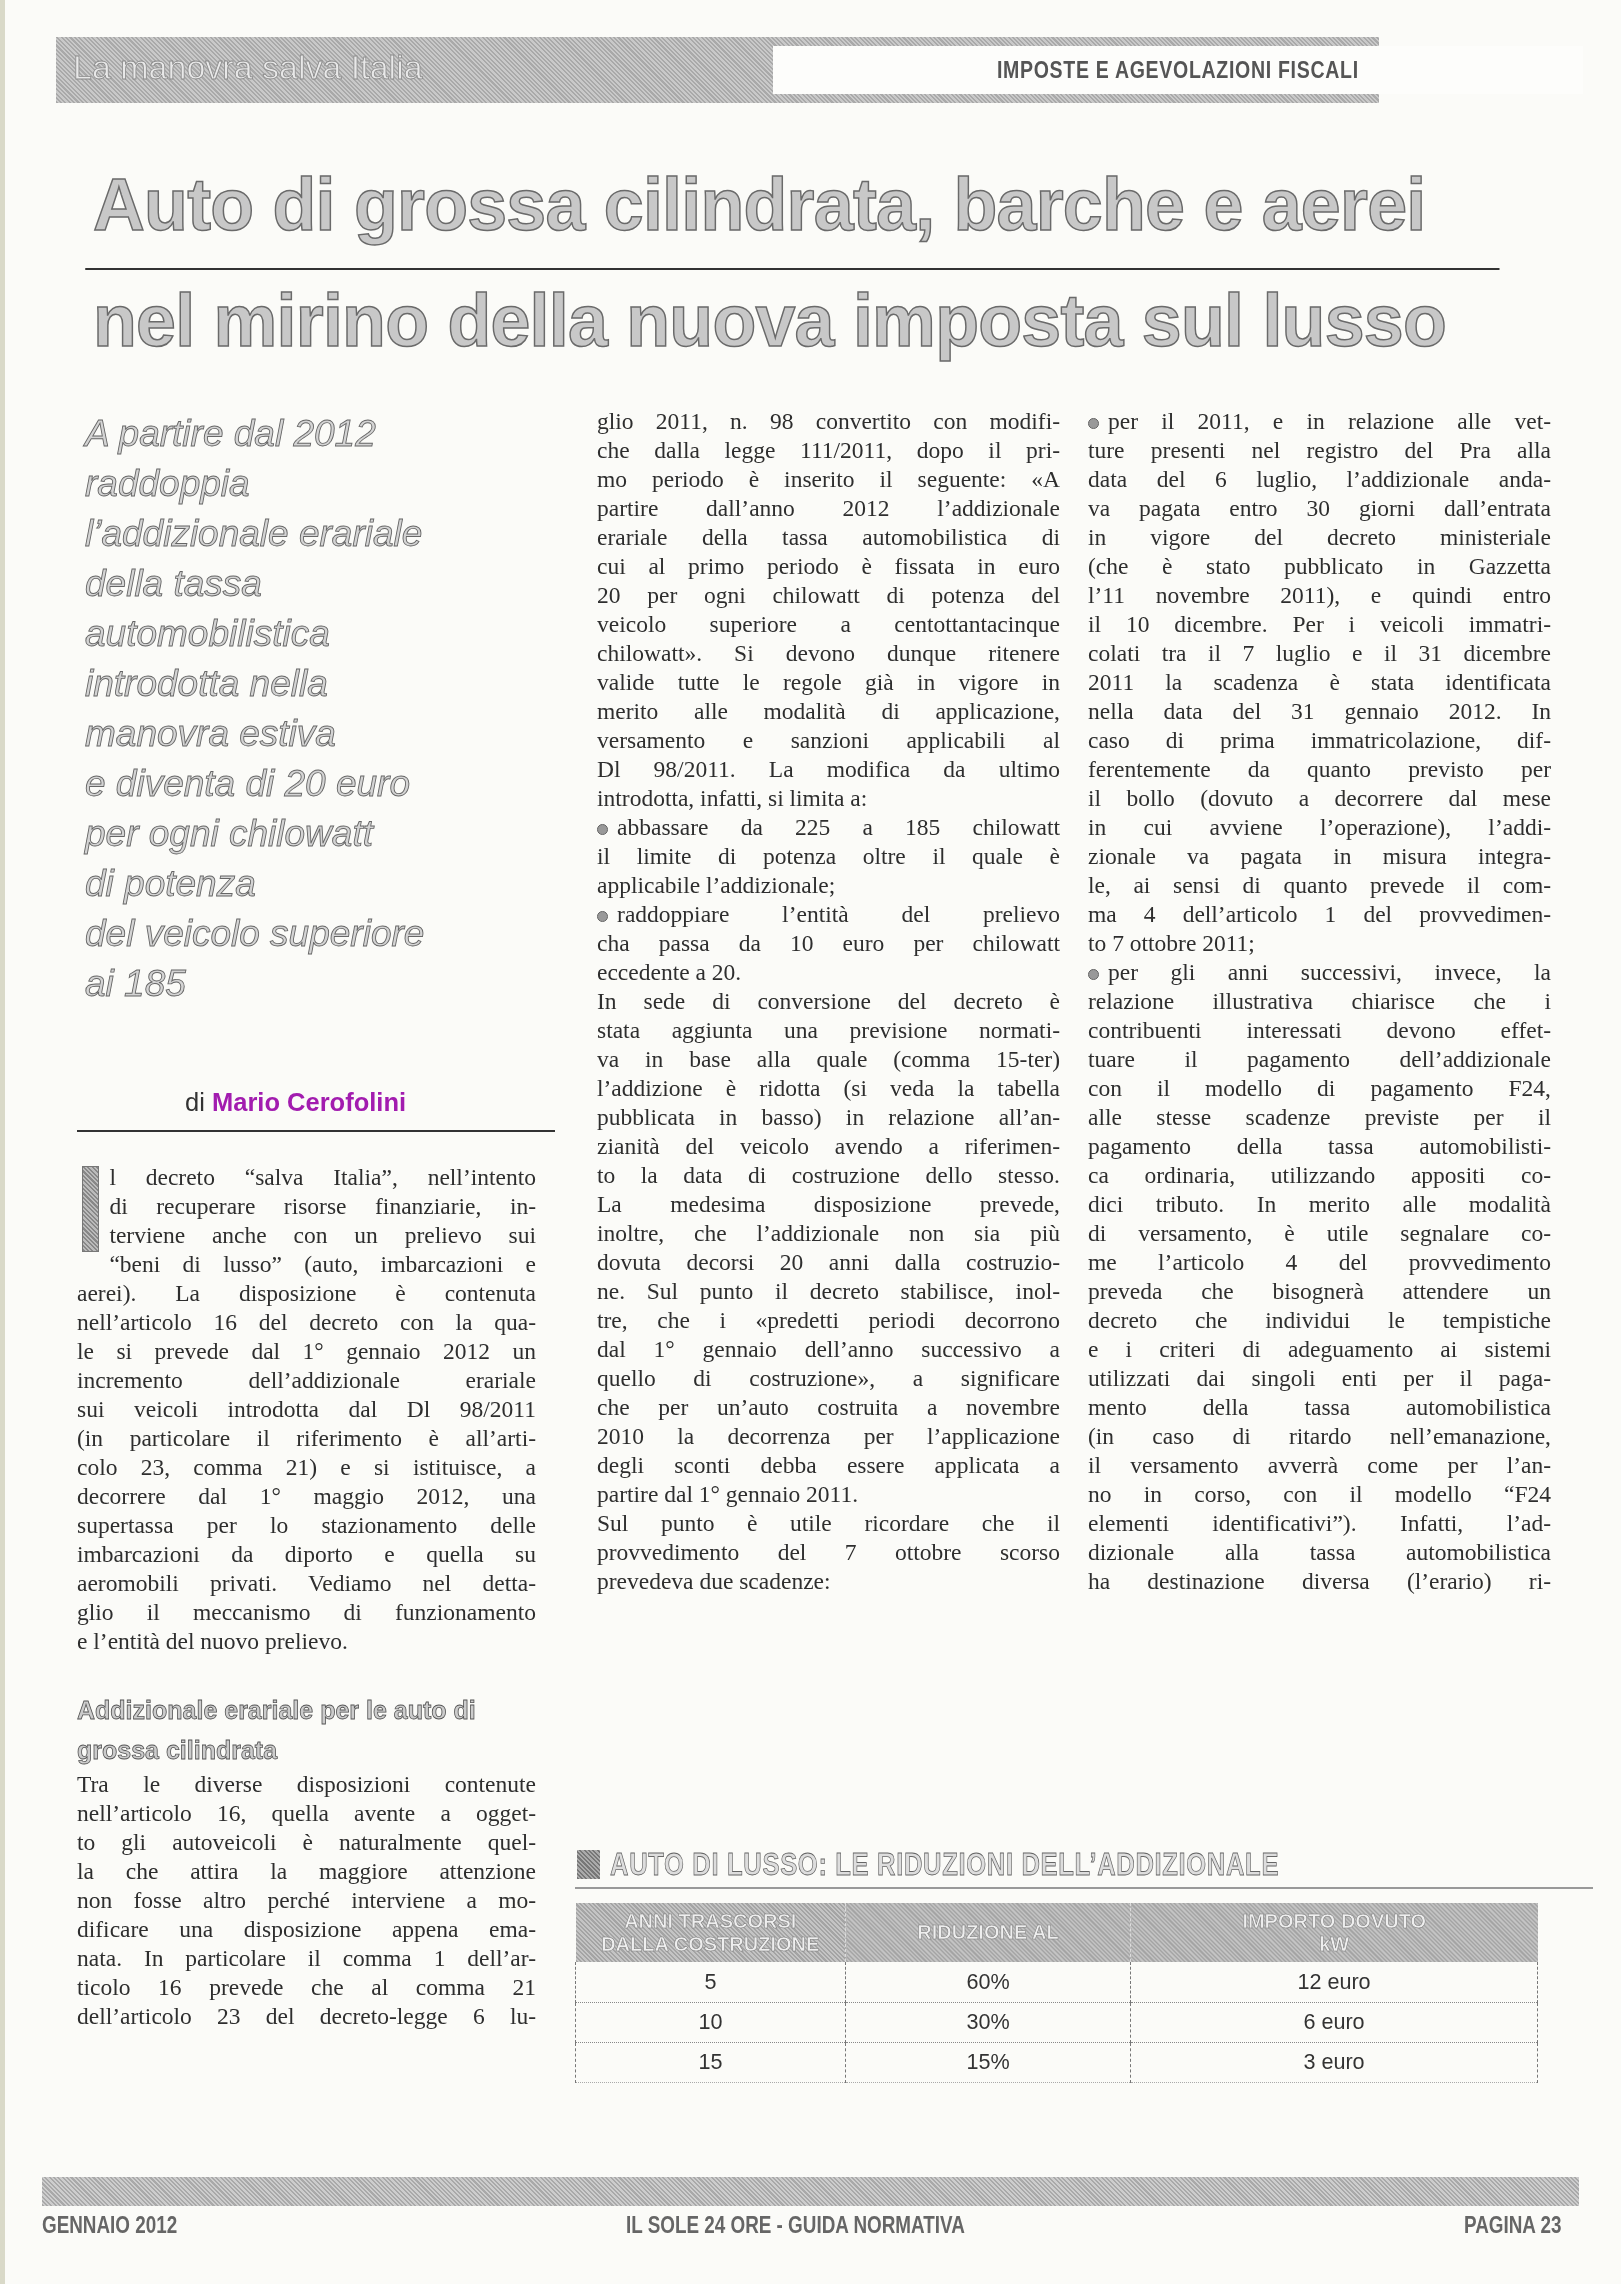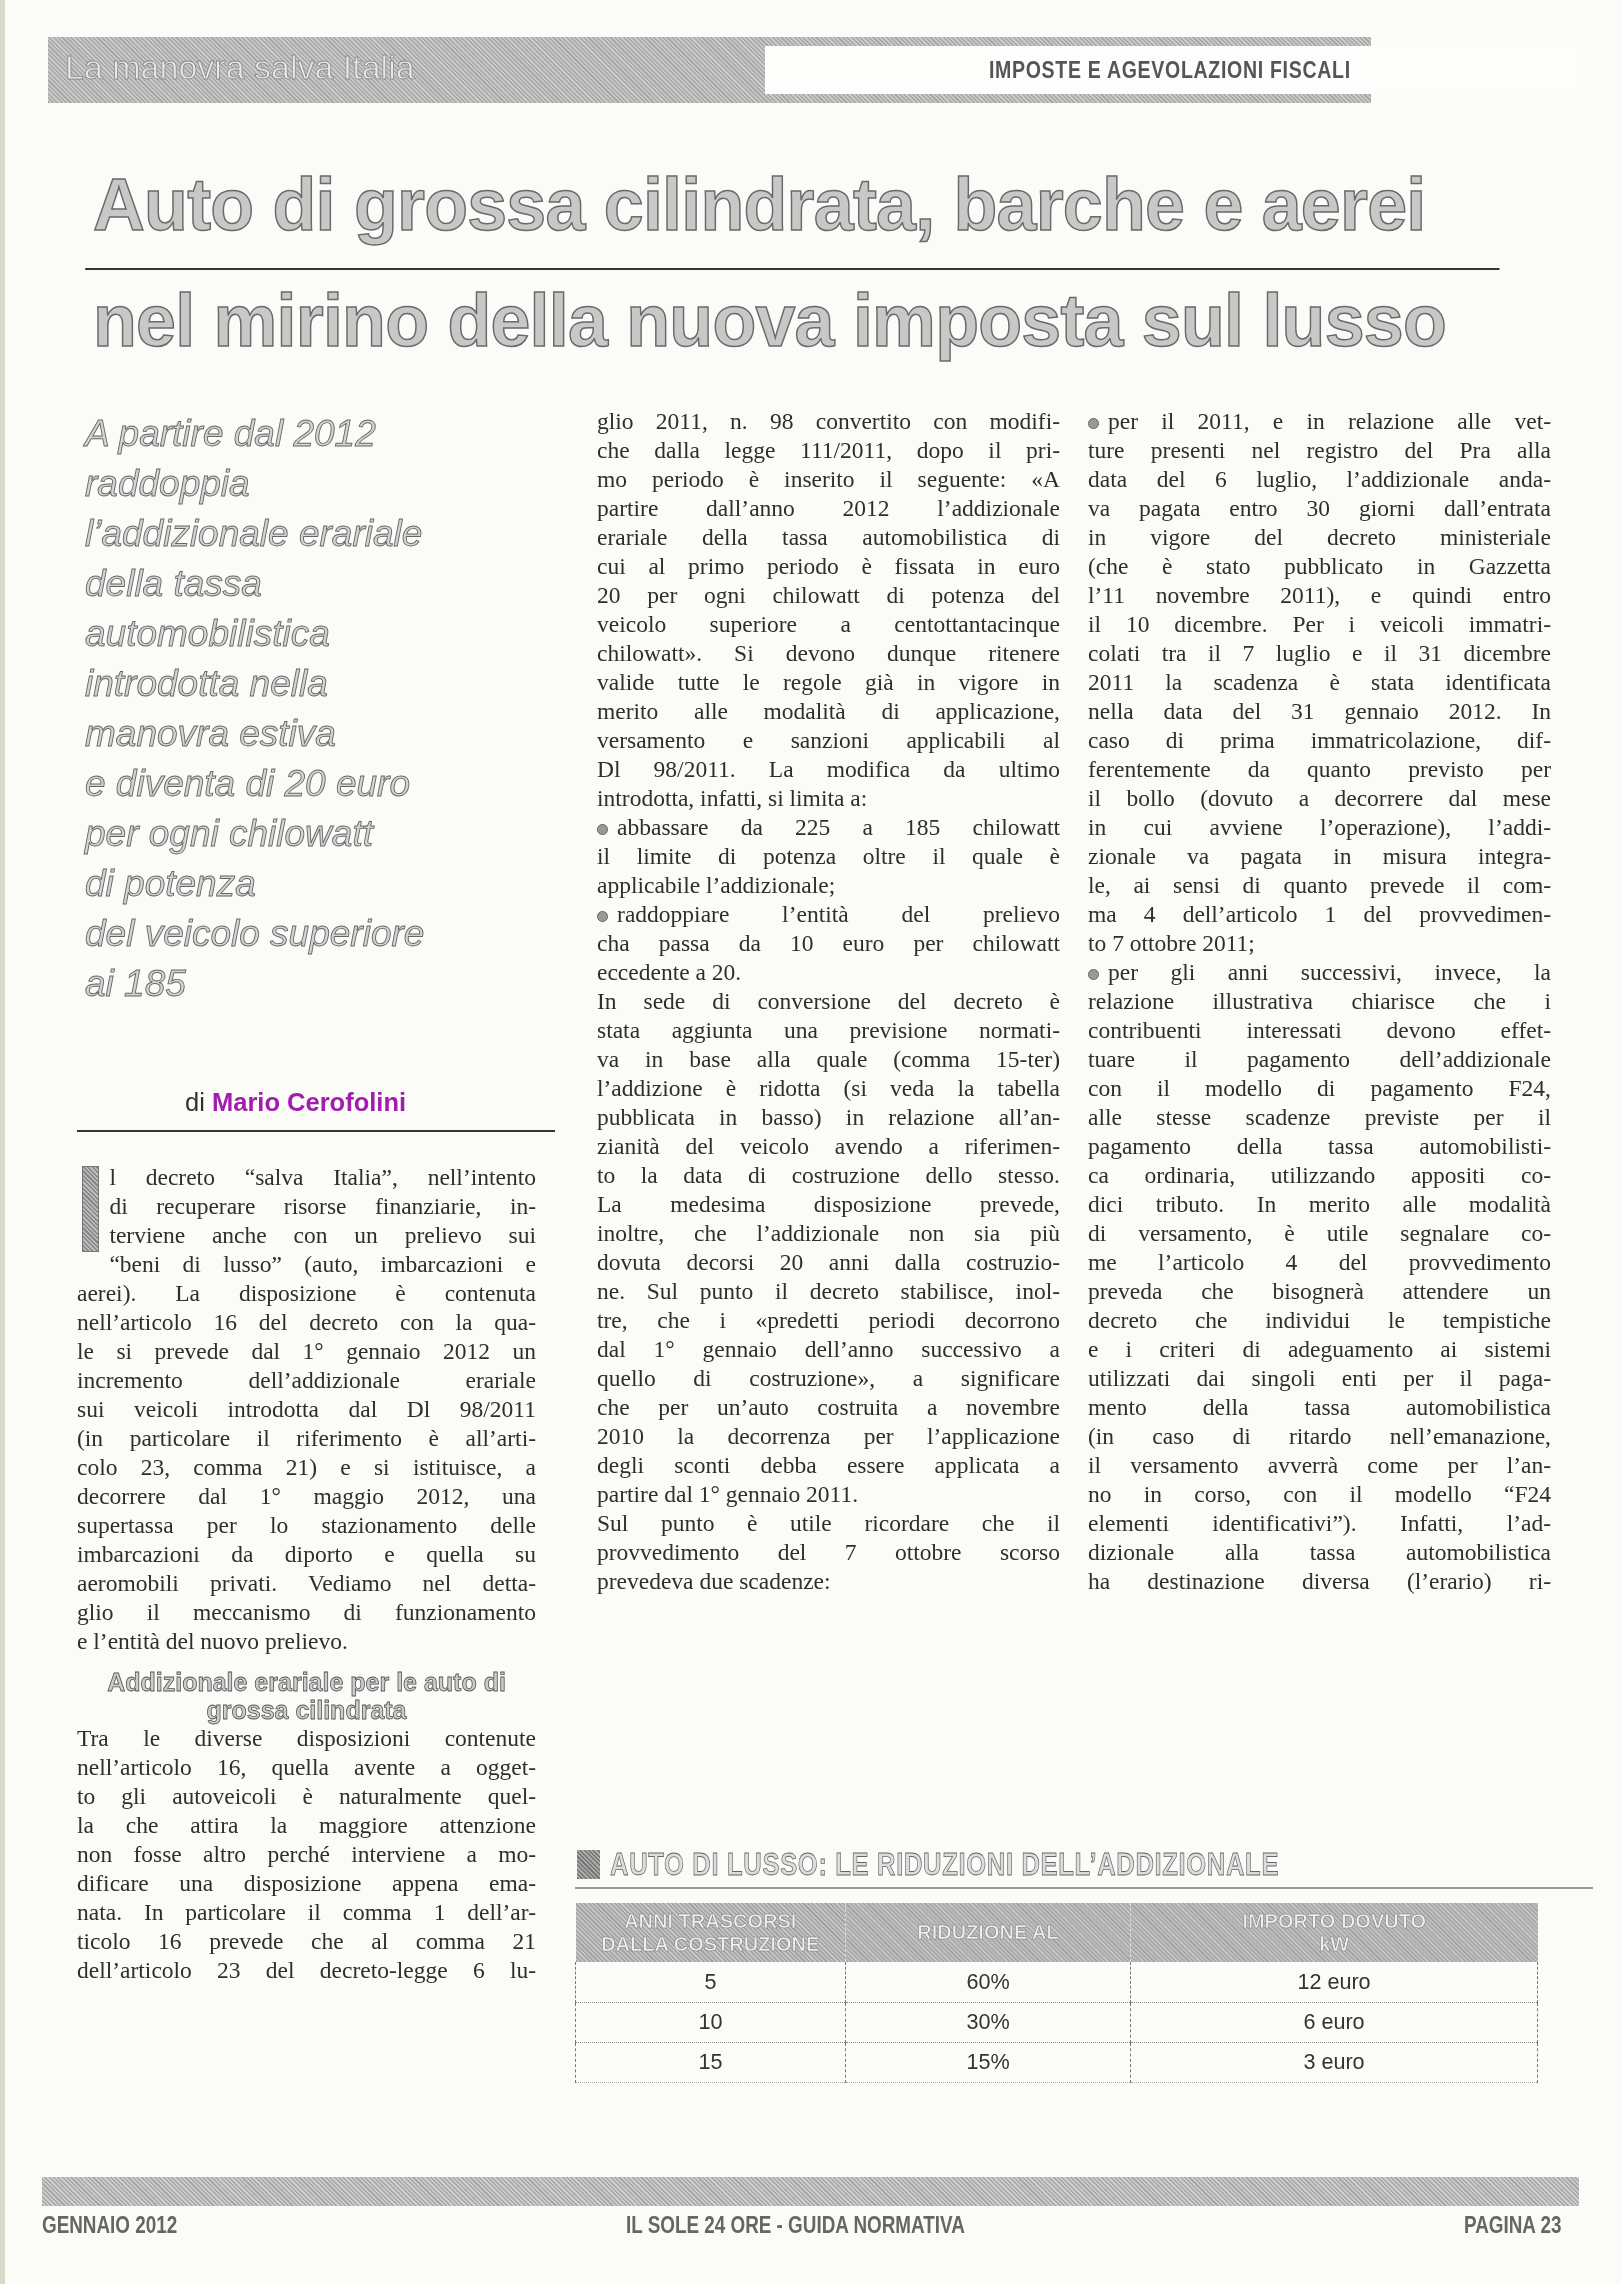--- a/index.html
+++ b/index.html
@@ -2,21 +2,21 @@
 <html style="font-size:12.3px"><head>
   <meta charset="utf-8">
   <style>
     * { box-sizing: border-box; margin: 0; padding: 0; }
     html, body { width: 1621px; height: 2284px; background: #fbfbf8; overflow: hidden; }
     body { position: relative; font-family: "Liberation Serif", serif; color: #2a2a2a; }
 
     .page-border { position: absolute; left: 0; top: 0; width: 4.6px; height: 2284px; background: #d9d9c8; }
 
     
-    .header-bar { position: absolute; left: 48px; top: 37px; width: 1323px; height: 66px;
+    .header-bar { position: absolute; left: 56px; top: 37px; width: 1323px; height: 66px;
       background: repeating-linear-gradient(45deg, #a9a9a9 0 1.5px, #c9c9c9 1.5px 3.1px); }
     .header-left { position: absolute; left: 17px; top: 10.8px; font-family: "Liberation Sans", sans-serif;
       font-size: 34px; color: #e8e8e8; -webkit-text-stroke: 0.8px #8a8a8a; letter-spacing: 0px; }
     .header-right { position: absolute; left: 717px; top: 9.3px; width: 810px; height: 48px; background: #fdfdfb;
       display: flex; align-items: center; justify-content: center; }
     .header-right span { font-family: "Liberation Sans", sans-serif; font-size: 23px; font-weight: bold;
       color: #555; letter-spacing: 0.8px; transform: scaleX(0.85); }
 
     
     .title { position: absolute; left: 93px; top: 162px; width: 1450px; font-family: "Liberation Sans", sans-serif;
@@ -38,22 +38,22 @@
 
     
     .col { position: absolute; font-size: 23.5px; line-height: 29px; text-align: justify; color: #2e2e2e; }
     .col-left { left: 77px; top: 1163px; width: 459px; }
     .col-mid { left: 582px; top: 407px; width: 463px; margin-left: 15px; }
     .col-right { left: 1088px; top: 407px; width: 463px; }
 
     .dropcap { float: left; width: 17px; height: 86px; margin: 3.1px 10.8px 0 4.6px;
       background: repeating-linear-gradient(45deg, #888 0 1.5px, #bbb 1.5px 3.1px); border: 0.8px solid #777; }
 
-    .subhead { font-family: "Liberation Sans", sans-serif; font-weight: bold; font-size: 25px; line-height: 28px;
-      color: #ccc; -webkit-text-stroke: 0.8px #555; margin-top: 12px; text-align: center; }
+    .subhead { font-family: "Liberation Sans", sans-serif; font-weight: bold; font-size: 25px; line-height: 40px;
+      color: #ccc; -webkit-text-stroke: 0.8px #555; margin-top: 34px; text-align: left; }
 
     .bullet { display: inline-block; width: 10.8px; height: 10.8px; border-radius: 50%; background: #999;
       border: 0.8px solid #666; margin-right: 9.3px; vertical-align: middle; }
 
     .line { display: block; white-space: nowrap; text-align-last: justify; }
     .line.last { text-align-last: left; }
 
     
     .table-box { position: absolute; left: 575px; top: 1844px; width: 1018px; }
     .table-title { position: relative; height: 45px; border-bottom: 2.3px solid #999; }

